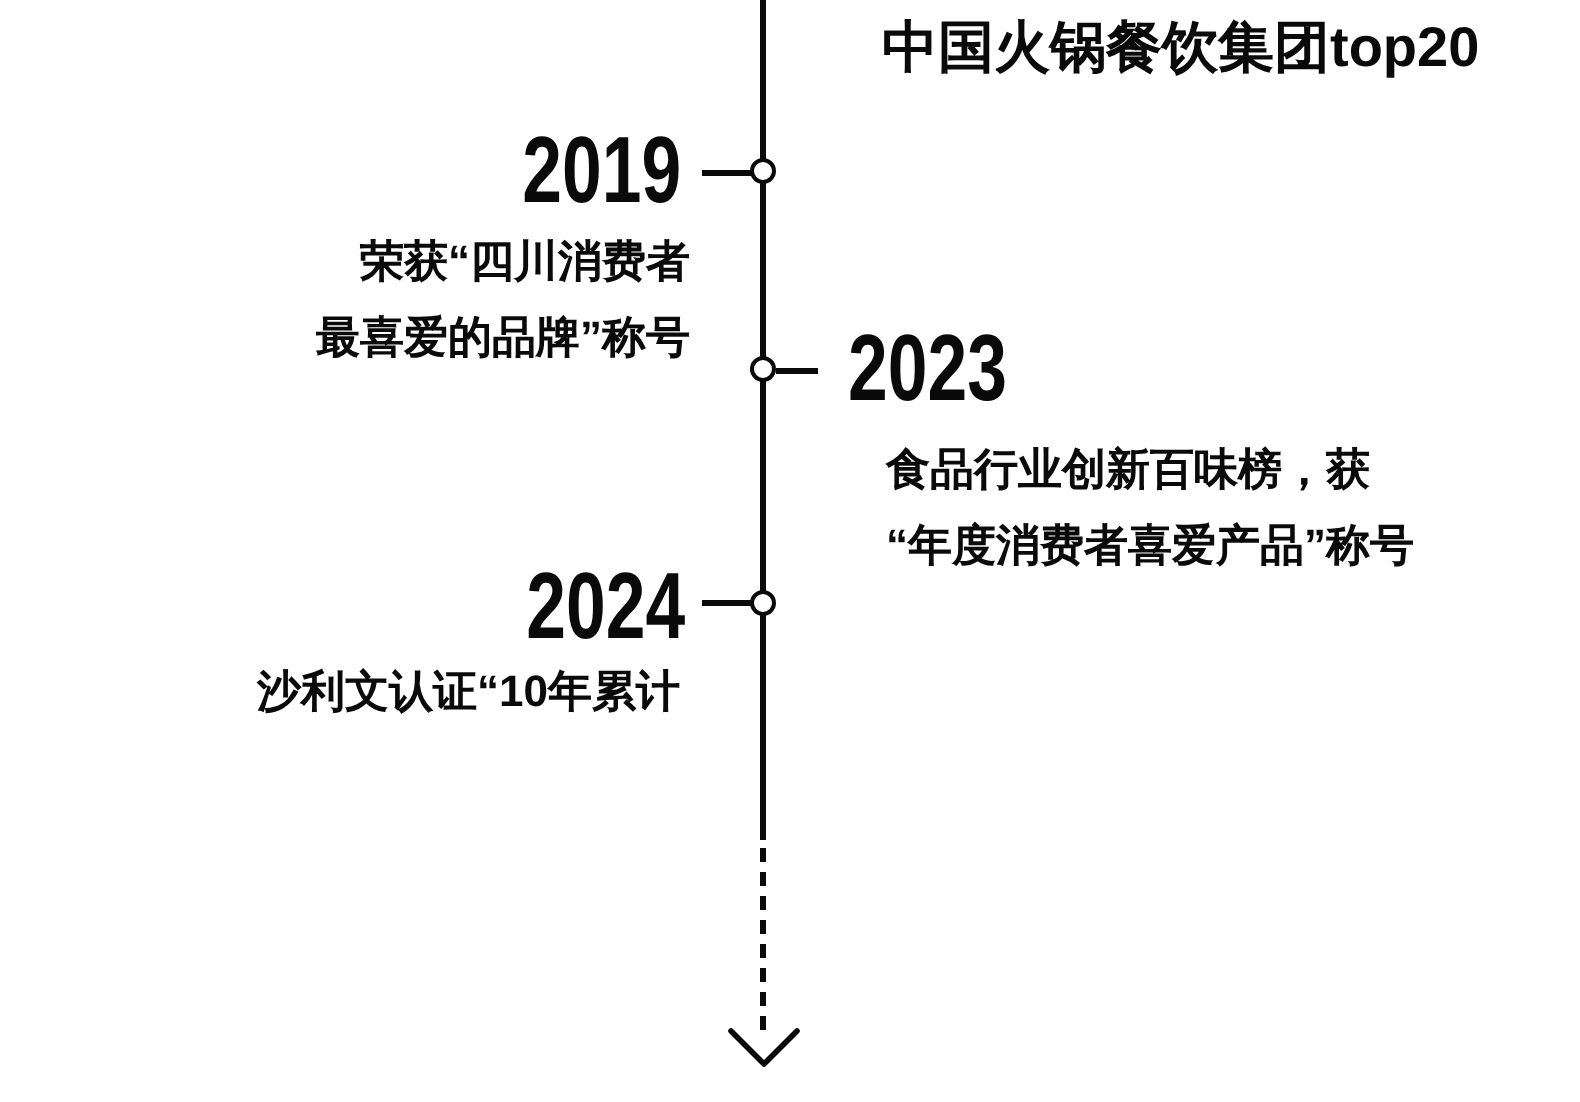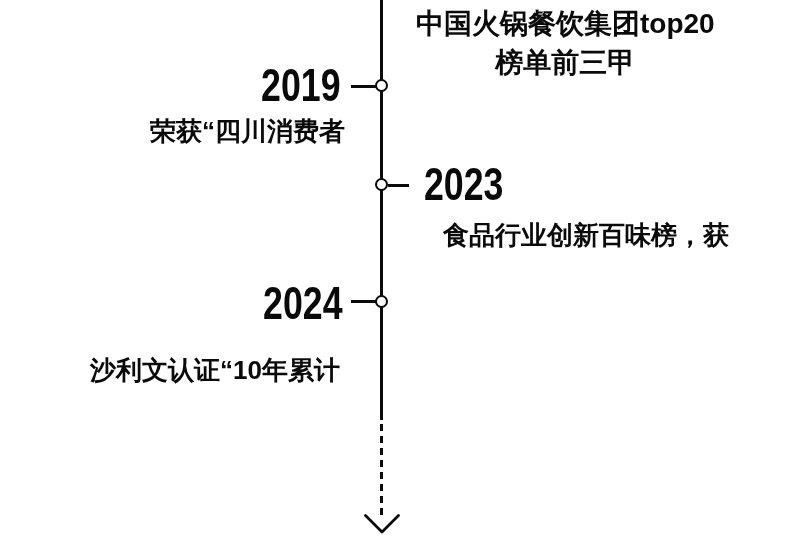--- a/index.html
+++ b/index.html
@@ -72,60 +72,61 @@
     color: #0a0a0a;
   }
   .year-left  { transform: scaleX(0.76); transform-origin: right center; text-align: right; }
   .year-right { transform: scaleX(0.76); transform-origin: left center;  text-align: left; }
   .year-2019 { right: 449px; top: 63px; }
   .year-2023 { left: 424px;  top: 162px; }
   .year-2024 { right: 447px; top: 281px; }
   
   .desc {
     position: absolute;
-    font-size: 26px;
+    font-size: 22px;
     font-weight: 700;
     line-height: 38px;
     white-space: nowrap;
     color: #0a0a0a;
   }
   .desc div { white-space: nowrap; }
-  .desc-top  { left: 416px; top: 4px;  text-align: center; line-height: 39px; font-size: 28px; }
+  .desc-top  { left: 441px; top: 4px;  text-align: right; line-height: 39px; font-size: 28px; }
   .desc-2019 { right: 445px; top: 112px; text-align: right; }
   .desc-2023 { left: 443px;  top: 216px; text-align: left; }
-  .desc-2024 { right: 450px; top: 327px; text-align: right; margin-top: 24px; }
+  .desc-2024 { right: 450px; top: 327px; text-align: right; }
 </style>
 </head>
 <body>
 
 <div class="stage">
 
   <div class="axis-solid"></div>
   <div class="axis-dashed"></div>
   <svg class="axis-arrow" viewBox="0 0 38 24">
     <path d="M2.5 2.5 L19 19 L35.5 2.5" fill="none" stroke="#0a0a0a" stroke-width="2.8" stroke-linecap="round" stroke-linejoin="round"></path>
   </svg>
 
   <div class="desc desc-top">
     <div>中国火锅餐饮集团top20</div>
-    <div>榜单前三甲</div>
   </div>
 
   <div class="tick tick-2019"></div>
   <div class="dot dot-2019"></div>
   <div class="year year-left year-2019">2019</div>
   <div class="desc desc-2019">
     <div>荣获“四川消费者</div>
+    <div>最喜爱的品牌”称号</div>
   </div>
 
   <div class="tick tick-2023"></div>
   <div class="dot dot-2023"></div>
   <div class="year year-right year-2023">2023</div>
   <div class="desc desc-2023">
     <div>食品行业创新百味榜，获</div>
+    <div>“年度消费者喜爱产品”称号</div>
   </div>
 
   <div class="tick tick-2024"></div>
   <div class="dot dot-2024"></div>
   <div class="year year-left year-2024">2024</div>
   <div class="desc desc-2024">
     <div>沙利文认证“10年累计</div>
   </div>
 
 </div>

